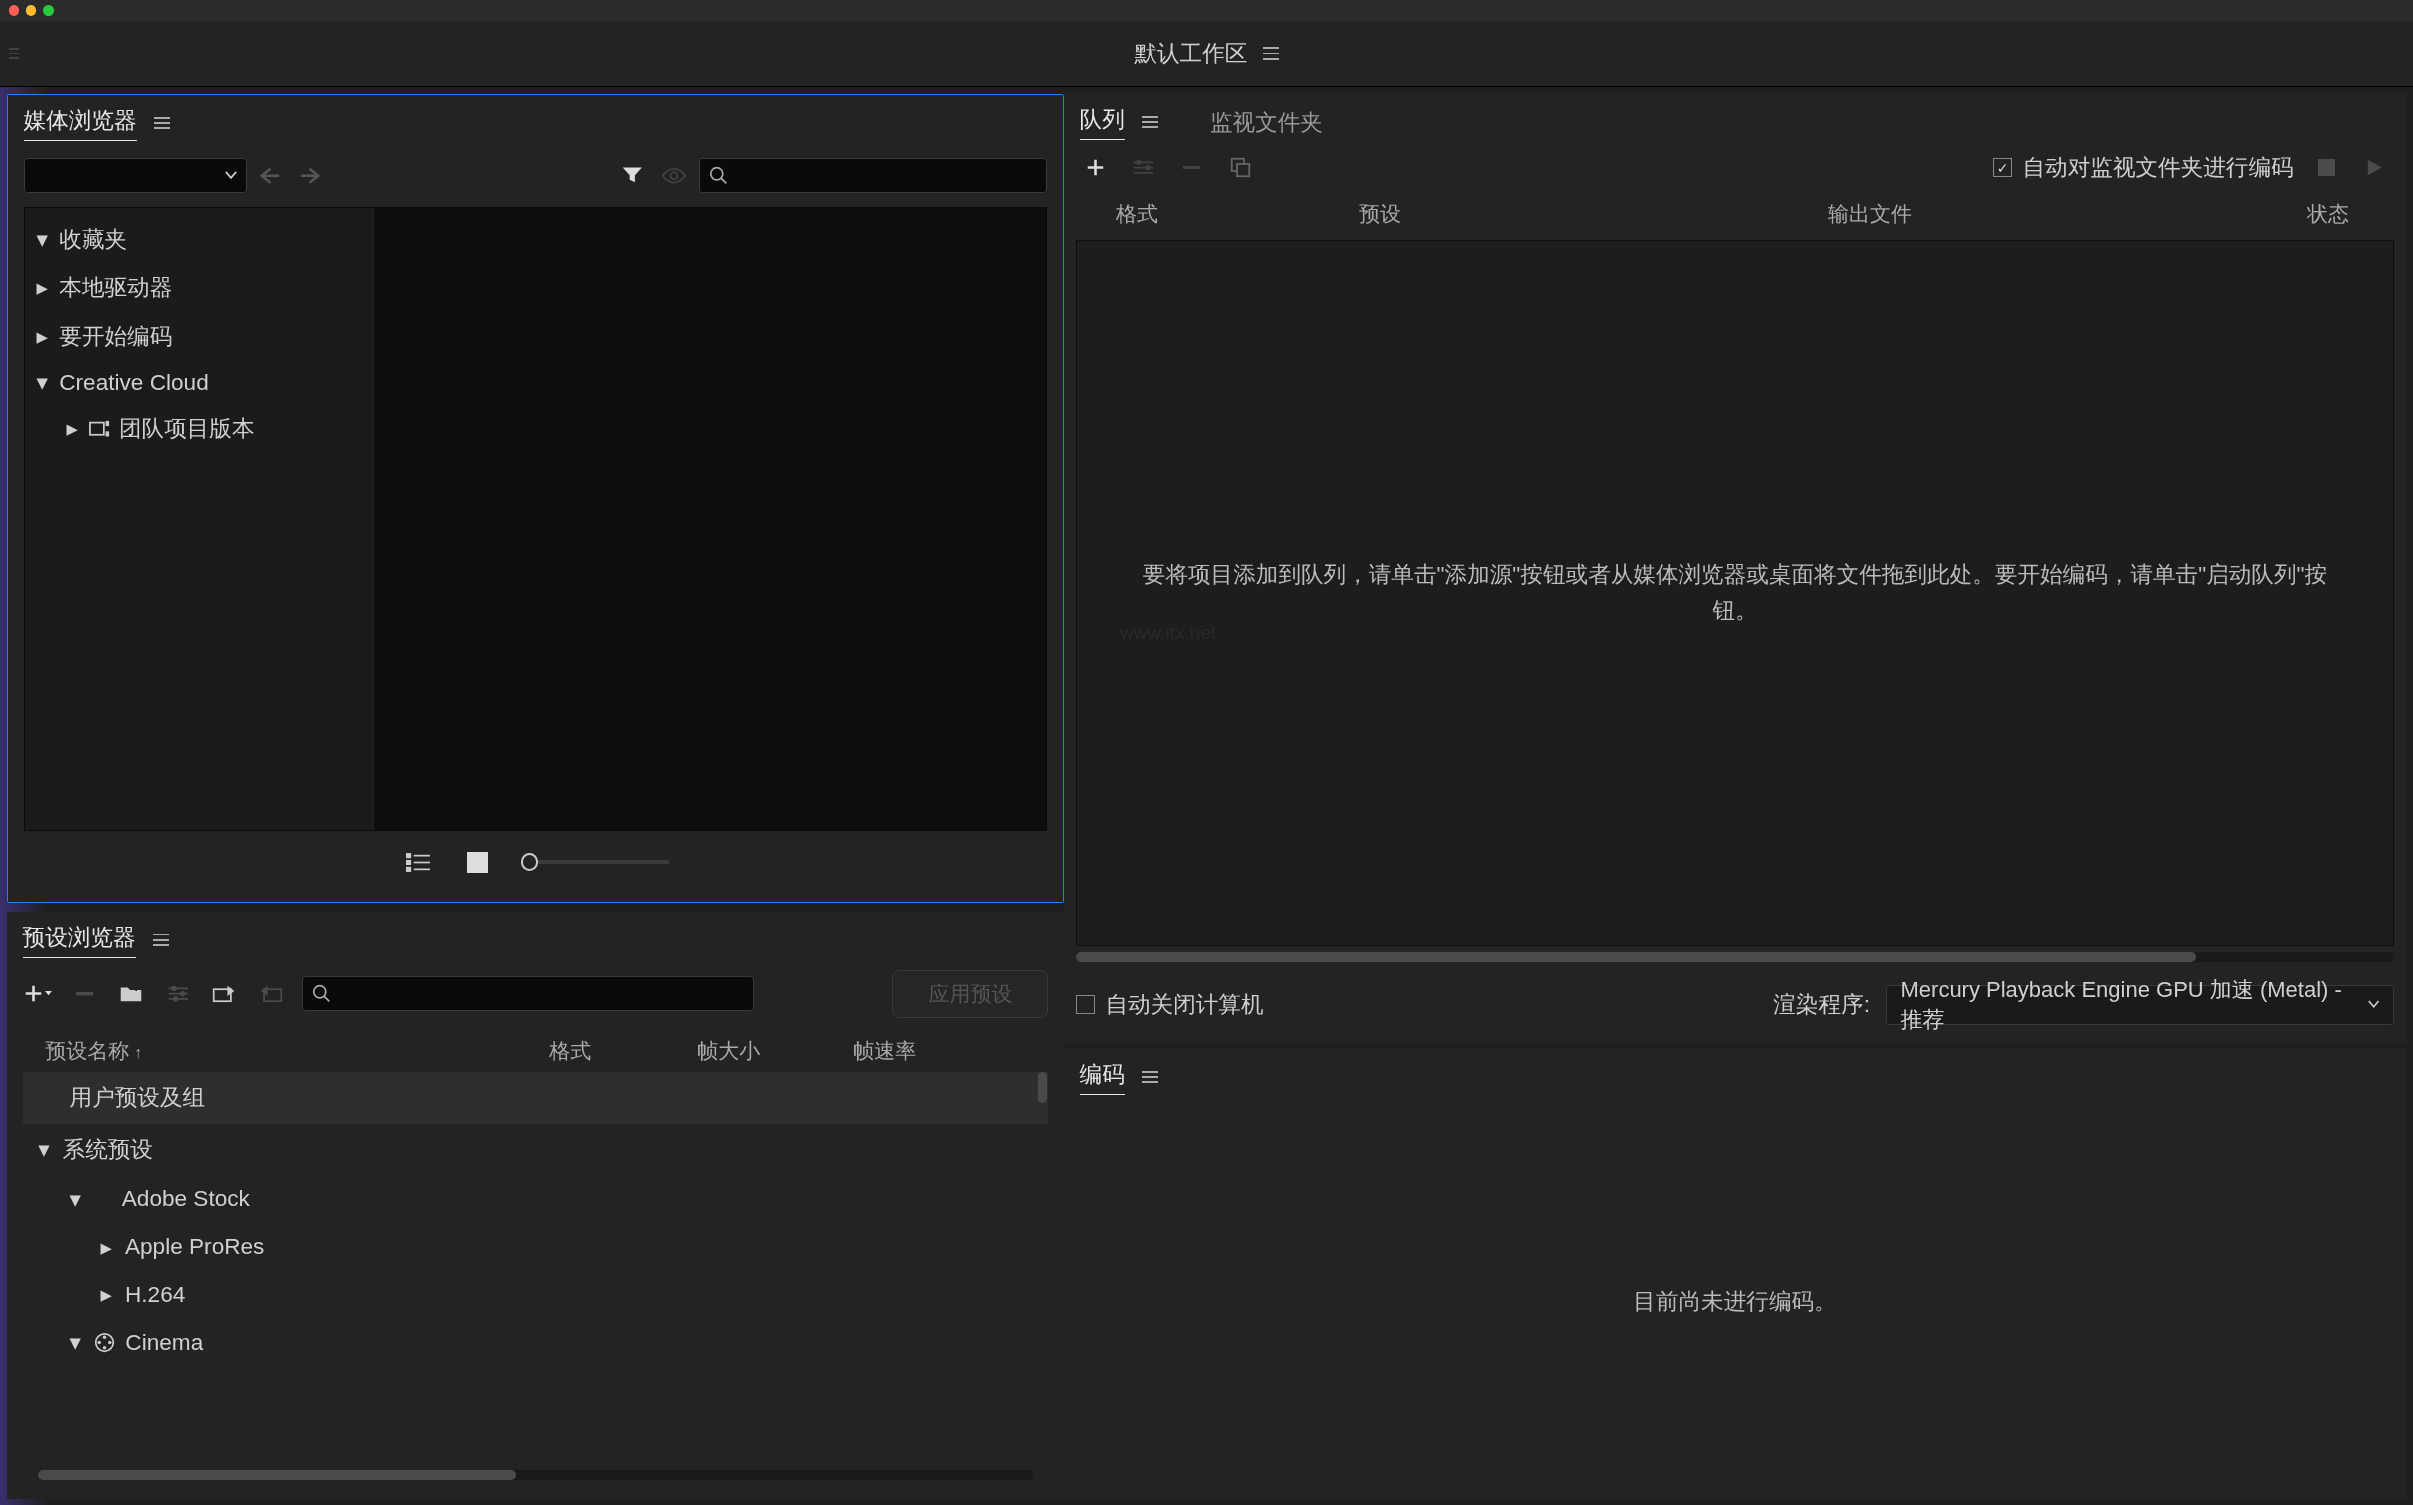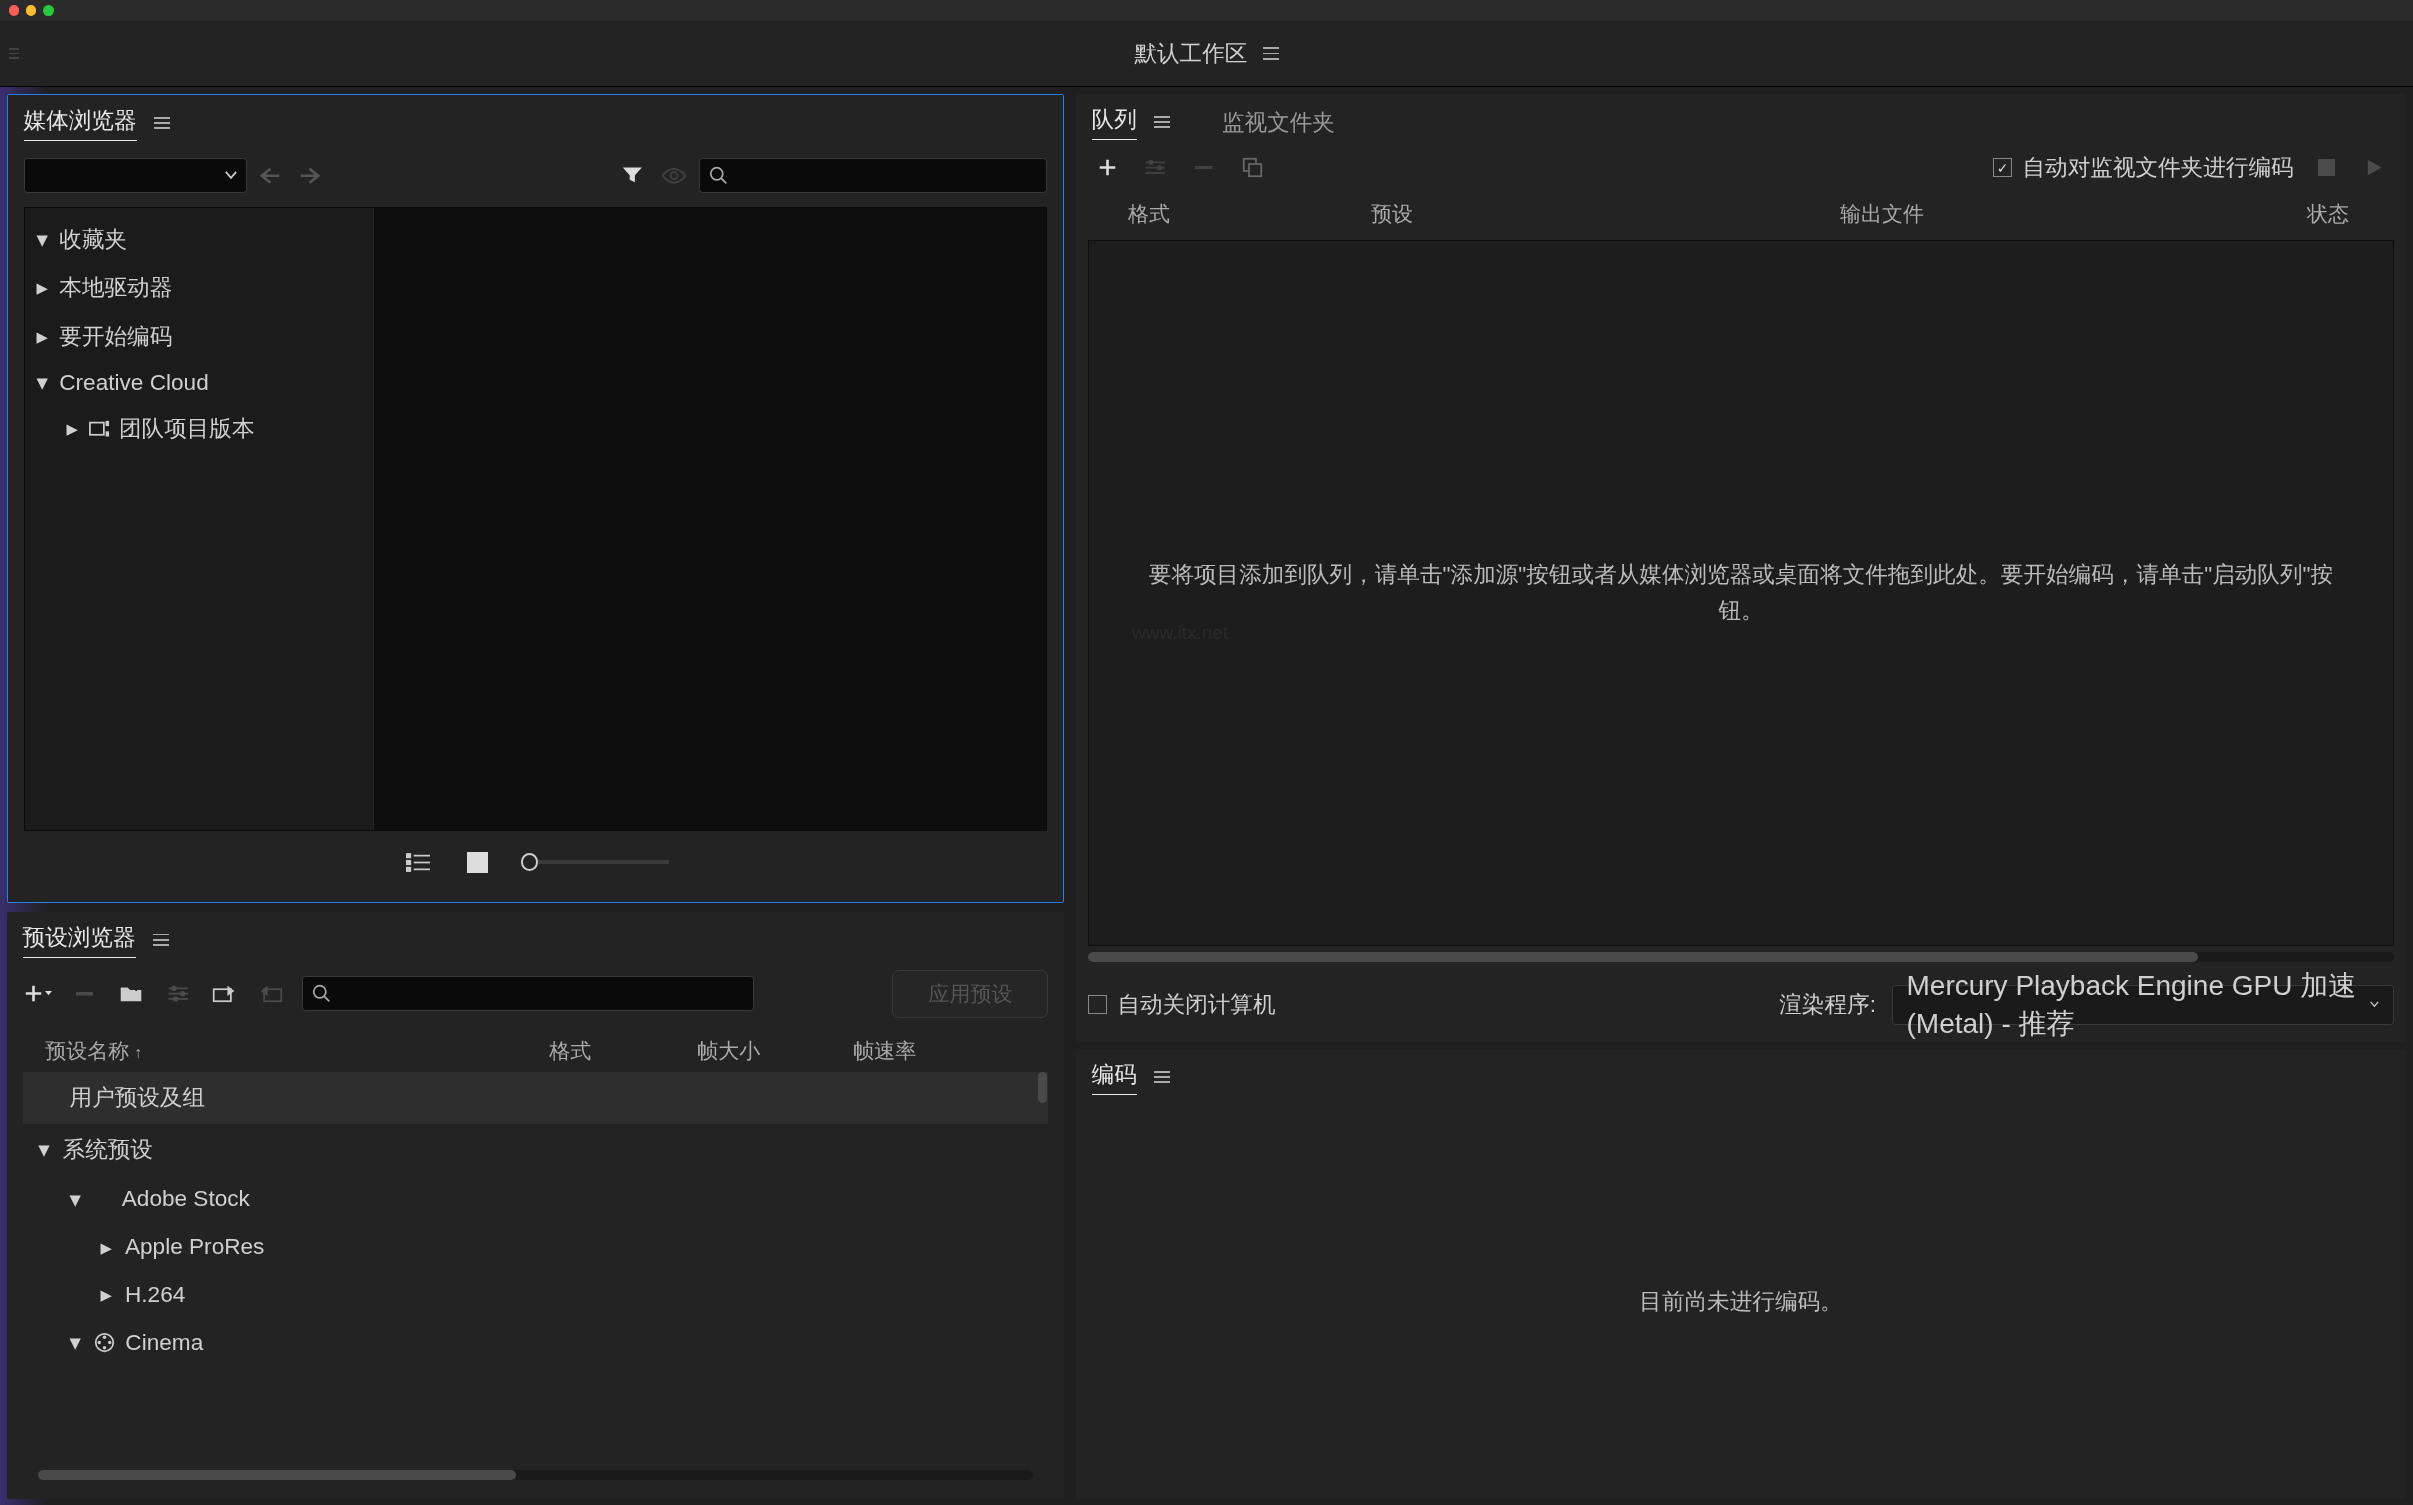--- a/index.html
+++ b/index.html
@@ -7,21 +7,21 @@
 .window { width: 100%; height: 100%; display: flex; flex-direction: column; background: #fca5a5; }
 .titlebar { height: 21px; background: #2b2b2b; display: flex; align-items: center; padding: 0 8.7px; gap: 7px; }
 .traffic-light { width: 10.4px; height: 10.4px; border-radius: 50%; }
 .tl-close { background: #ff5f56; } .tl-min { background: #ffbd2e; } .tl-max { background: #27c93f; }
 .toolbar { height: 66px; background: #232323; display: flex; align-items: center; justify-content: center; border-bottom: 0.9px solid #000; position: relative; }
 .toolbar-handle { position: absolute; left: 8.7px; display: flex; flex-direction: column; gap: 2.6px; opacity: 0.3; }
 .toolbar-handle span { width: 10.4px; height: 1.7px; background: #888; }
 .workspace { display: flex; align-items: center; gap: 15.6px; font-size: 22.6px; }
 .ham { display: flex; flex-direction: column; gap: 3.5px; cursor: pointer; }
 .ham span { width: 15.6px; height: 1.7px; background: #aaa; }
-.content { flex: 1; display: flex; gap: 12px; padding: 0; background: linear-gradient(90deg, #3a2f6e 0%, #1f1f1f 2%); }
+.content { flex: 1; display: flex; padding: 0; background: linear-gradient(90deg, #3a2f6e 0%, #1f1f1f 2%); }
 .left-col { width: 1064px; display: flex; flex-direction: column; gap: 8.7px; padding: 7px 0 7px 7px; }
 .right-col { flex: 1; display: flex; flex-direction: column; gap: 7px; padding: 7px 7px 7px 0; }
 .panel { background: #232323; border-radius: 1.7px; display: flex; flex-direction: column; }
 .panel.active { border: 1.7px solid #2680eb; }
 .panel-tabs { display: flex; align-items: center; gap: 17.4px; padding: 10.4px 15.6px 8.7px 15.6px; font-size: 22.6px; }
 .tab { color: #999; cursor: pointer; }
 .tab.active { color: #e8e8e8; border-bottom: 1.7px solid #e8e8e8; padding-bottom: 3.5px; }
 .panel-menu { cursor: pointer; }
 .panel-body { flex: 1; padding: 8.7px 15.6px; display: flex; flex-direction: column; }
 .media-toolbar { display: flex; align-items: center; gap: 10.4px; margin-bottom: 14px; }
@@ -53,21 +53,21 @@
 .q-space { flex: 1; }
 .checkbox-row { display: flex; align-items: center; gap: 10.4px; font-size: 22.6px; }
 .checkbox { width: 19px; height: 19px; border: 1.7px solid #888; display: flex; align-items: center; justify-content: center; font-size: 14px; }
 .checkbox.checked::after { content: "✓"; color: #ddd; }
 .queue-headers { display: flex; font-size: 21px; color: #aaa; padding: 7px 52px 12px 52px; }
 .qcol1 { flex: 0 0 243px; } .qcol2 { flex: 0 0 469px; } .qcol3 { flex: 1; } .qcol4 { flex: 0 0 52px; text-align: center; }
 .queue-drop { flex: 1; margin: 0 12px; border: 0.9px solid #0e0e0e; background: #1d1d1d; display: flex; flex-direction: column; align-items: center; justify-content: center; font-size: 22.6px; color: #bbb; position: relative; }
 .queue-drop .watermark { position: absolute; left: 43px; top: 54%; opacity: 0.08; font-size: 19px; }
 .queue-scroll { margin: 5.2px 12px 14px 12px; }
 .renderer-row { display: flex; align-items: center; gap: 15.6px; padding: 8.7px 12px 17.4px 12px; font-size: 22.6px; }
-.renderer-select { flex: 1; height: 40px; border: 0.9px solid #3a3a3a; background: #1a1a1a; border-radius: 3.5px; display: flex; align-items: center; justify-content: space-between; padding: 0 14px; font-size: 28px; }
+.renderer-select { flex: 1; height: 40px; border: 0.9px solid #3a3a3a; background: #1a1a1a; border-radius: 3.5px; display: flex; align-items: center; justify-content: space-between; padding: 0 14px; font-size: 22px; }
 .encode-body { flex: 1; display: flex; align-items: center; justify-content: center; font-size: 22.6px; color: #bbb; }
 svg { display: block; }
 .sort-arrow { font-size: 15.6px; margin-left: 5.2px; }
 </style>
 </head>
 <body>
 
 <div class="window">
 
   <div class="titlebar">

